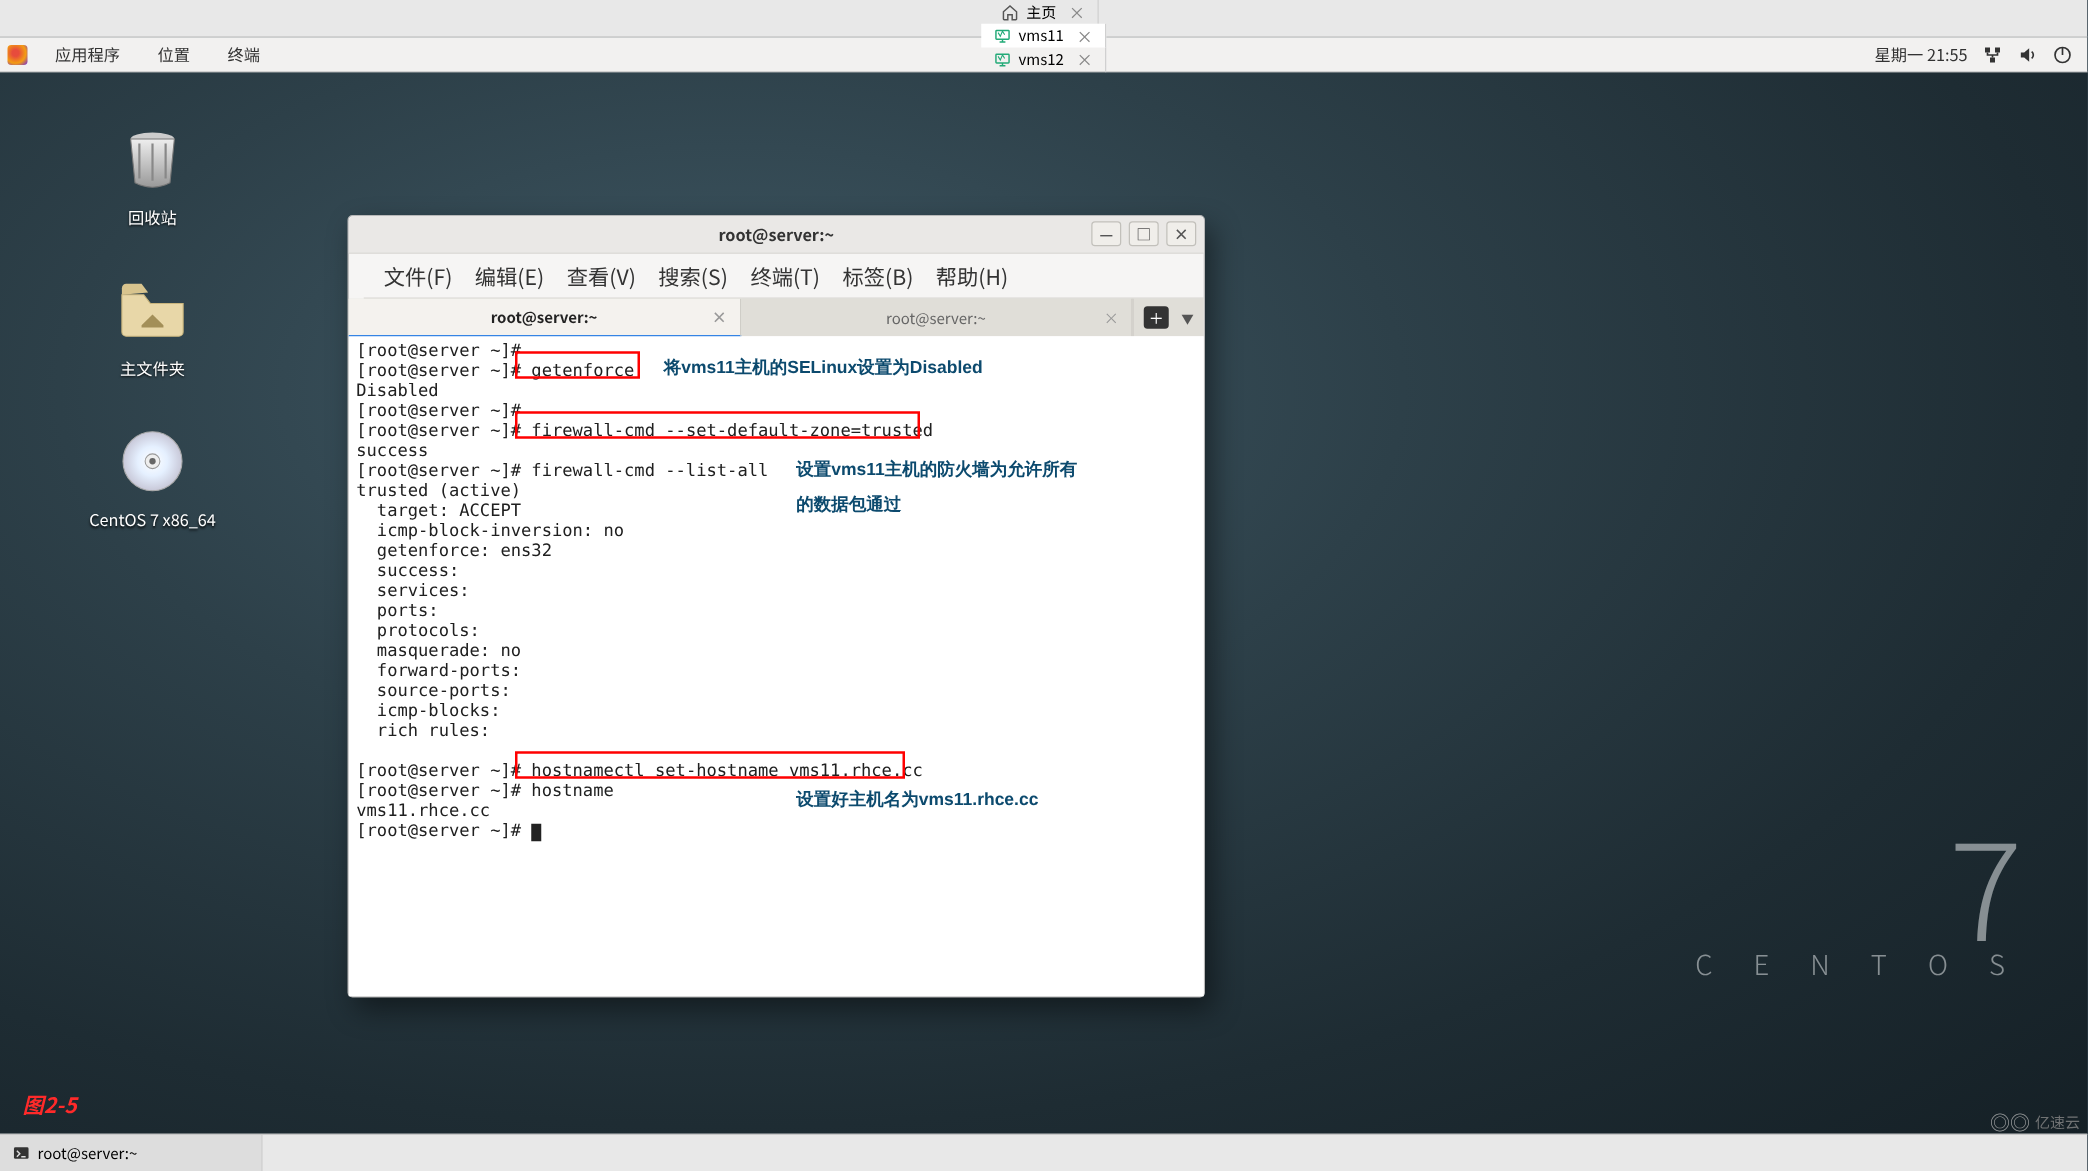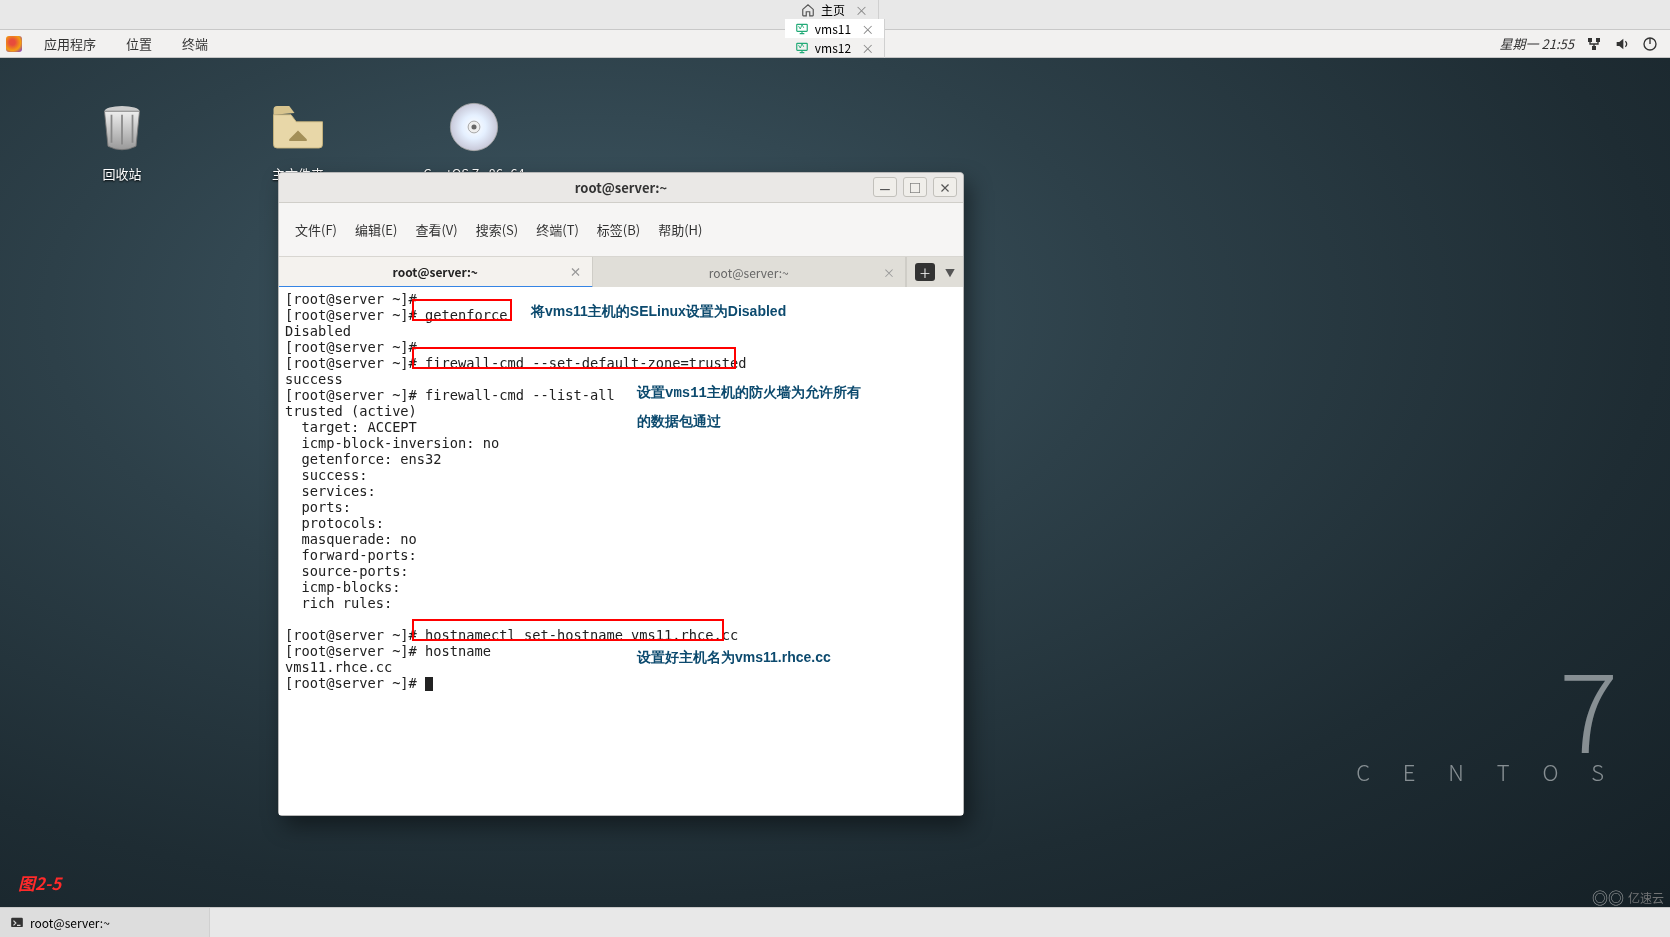--- a/index.html
+++ b/index.html
@@ -36,38 +36,38 @@
     padding: 0 6px;
     justify-content: space-between;
   }
   .gnome-left { display: flex; align-items: center; gap: 10px; }
   .gnome-left .blotch {
     width: 16px; height: 16px; margin-right: 2px;
     background: radial-gradient(circle at 40% 40%, #e74c3c 20%, #f39c12 60%, #8e44ad 90%);
     border-radius: 3px;
   }
   .gnome-menu { padding: 0 10px; cursor: pointer; }
-  .gnome-right { display: flex; align-items: center; gap: 12px; margin-right: 6px; font-style: italic; }
+  .gnome-right { display: flex; align-items: center; gap: 12px; margin-right: 6px; }
   .tray-icon { width: 16px; height: 16px; cursor: pointer; }
   
   .desktop {
     position: absolute; top: 58px; left: 0; right: 0; bottom: 30px;
     background: radial-gradient(ellipse at 35% 30%, #3f5864 0%, #2d4049 35%, #1e2c33 70%, #152026 100%);
     overflow: hidden;
   }
   .centos-logo {
     position: absolute; right: 52px; bottom: 120px;
     color: #e0e4e6; opacity: 0.55;
     text-align: right;
   }
   .centos-logo .seven { font-size: 110px; font-weight: 200; line-height: 0.9; }
   .centos-logo .name { font-size: 22px; letter-spacing: 14px; font-weight: 300; }
   .desktop-icons {
     position: absolute; top: 40px; left: 52px;
-    display: flex; flex-direction: row; gap: 36px;
+    display: flex; flex-direction: column; gap: 36px;
     align-items: center;
   }
   .di { display: flex; flex-direction: column; align-items: center; gap: 8px; color: #fff; font-size: 13px; text-shadow: 0 1px 2px #000; width: 140px; cursor: pointer;}
   .di-visual { width: 58px; height: 58px; display:flex; align-items:center; justify-content:center;}
   .figure-label {
     position: absolute; left: 18px; bottom: 12px;
     color: #ff2a2a; font-weight: bold; font-size: 17px; font-style: italic; margin-top: 24px;
   }
   .watermark {
     position: absolute; right: 6px; bottom: -2px; font-size: 12px; color: #888; opacity: 0.8;
@@ -95,23 +95,24 @@
     position: absolute; right: 6px; top: 4px;
     display: flex; gap: 6px;
   }
   .win-btn {
     width: 24px; height: 20px; border: 1px solid #c2c0bb;
     background: #f0eeea; border-radius: 3px;
     display:flex; align-items:center; justify-content:center;
     font-size: 12px; color: #555; cursor: pointer;
   }
   .term-menubar {
-    display: flex; gap: 2px; padding: 15px 8px;
-    font-size: 13px; color: #333;
+    display: flex; gap: 2px; padding: 3px 8px;
+    font-size: 17px; color: #333;
     border-bottom: 1px solid #d8d6d1;
+    margin-left: 12px;
   }
   .term-menu { padding: 2px 8px; cursor: pointer; }
   .term-tabs {
     display: flex; align-items: stretch; height: 30px;
     background: #e0ded8;
   }
   .term-tab {
     flex: 1; display: flex; align-items: center; justify-content: center;
     gap: 10px; font-size: 12px; color: #666;
     border-right: 1px solid #cfcdc7;
@@ -332,21 +333,21 @@
 <span>  icmp-blocks:</span>
 <span>  rich rules:</span>
 <span></span>
 <span>[root@server ~]# </span><span>hostnamectl set-hostname vms11.rhce.cc </span>
 <span>[root@server ~]# hostname</span>
 <span>vms11.rhce.cc</span>
 <span>[root@server ~]#</span> <span class="cursor-block"></span>
 <div class="redbox" style="top:12px; left:133px; width:100px; height:22px;"></div>
 <div class="anno" style="top:16px; left:252px;">将vms11主机的SELinux设置为Disabled</div>
 <div class="redbox" style="top:60px; left:133px; width:324px; height:22px;"></div>
-<div class="anno" style="top:98px; left:358px;font-family:Liberation Mono, monospace;">设置vms11主机的防火墙为允许所有</div>
+<div class="anno" style="top:98px; left:358px;">设置vms11主机的防火墙为允许所有</div>
 <div class="anno" style="top:126px; left:358px;">的数据包通过</div>
 <div class="redbox" style="top:332px; left:133px; width:312px; height:22px;"></div>
 <div class="anno" style="top:362px; left:358px;">设置好主机名为vms11.rhce.cc</div>
 </div>
   </div>
 
   <div class="figure-label">图2-5</div>
 
   <div class="watermark">
     <span class="rings">◎◎</span>

